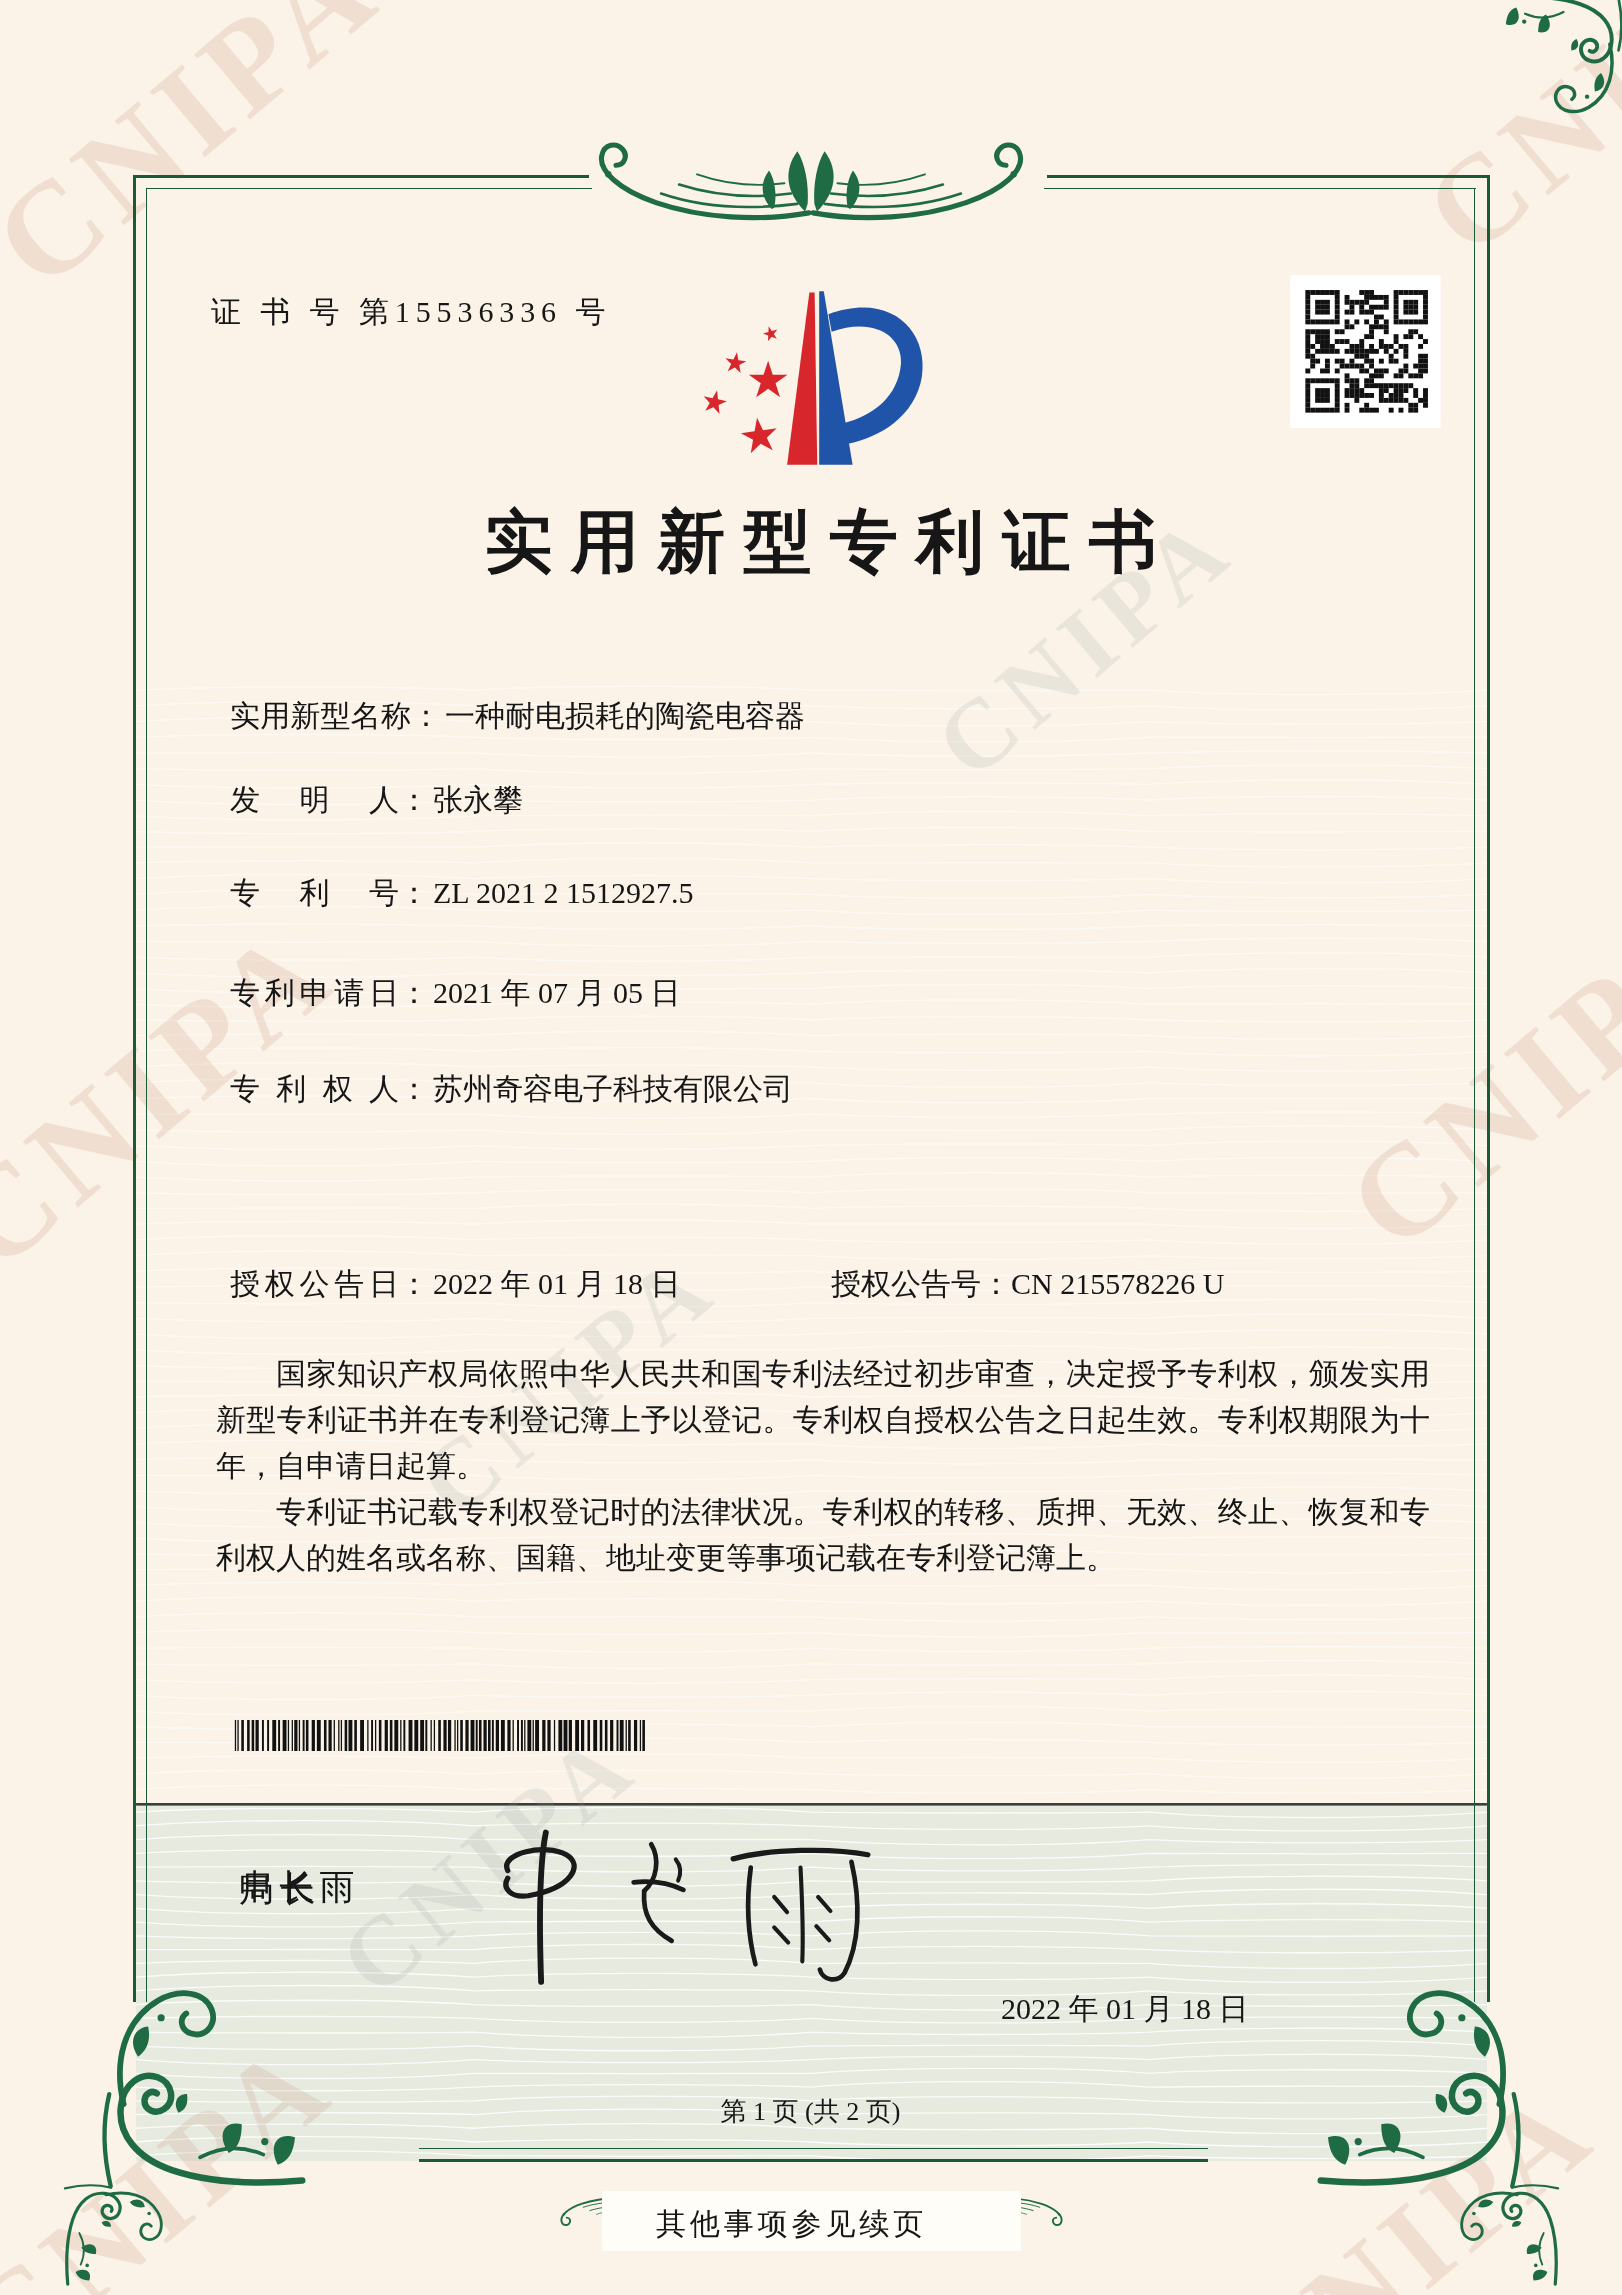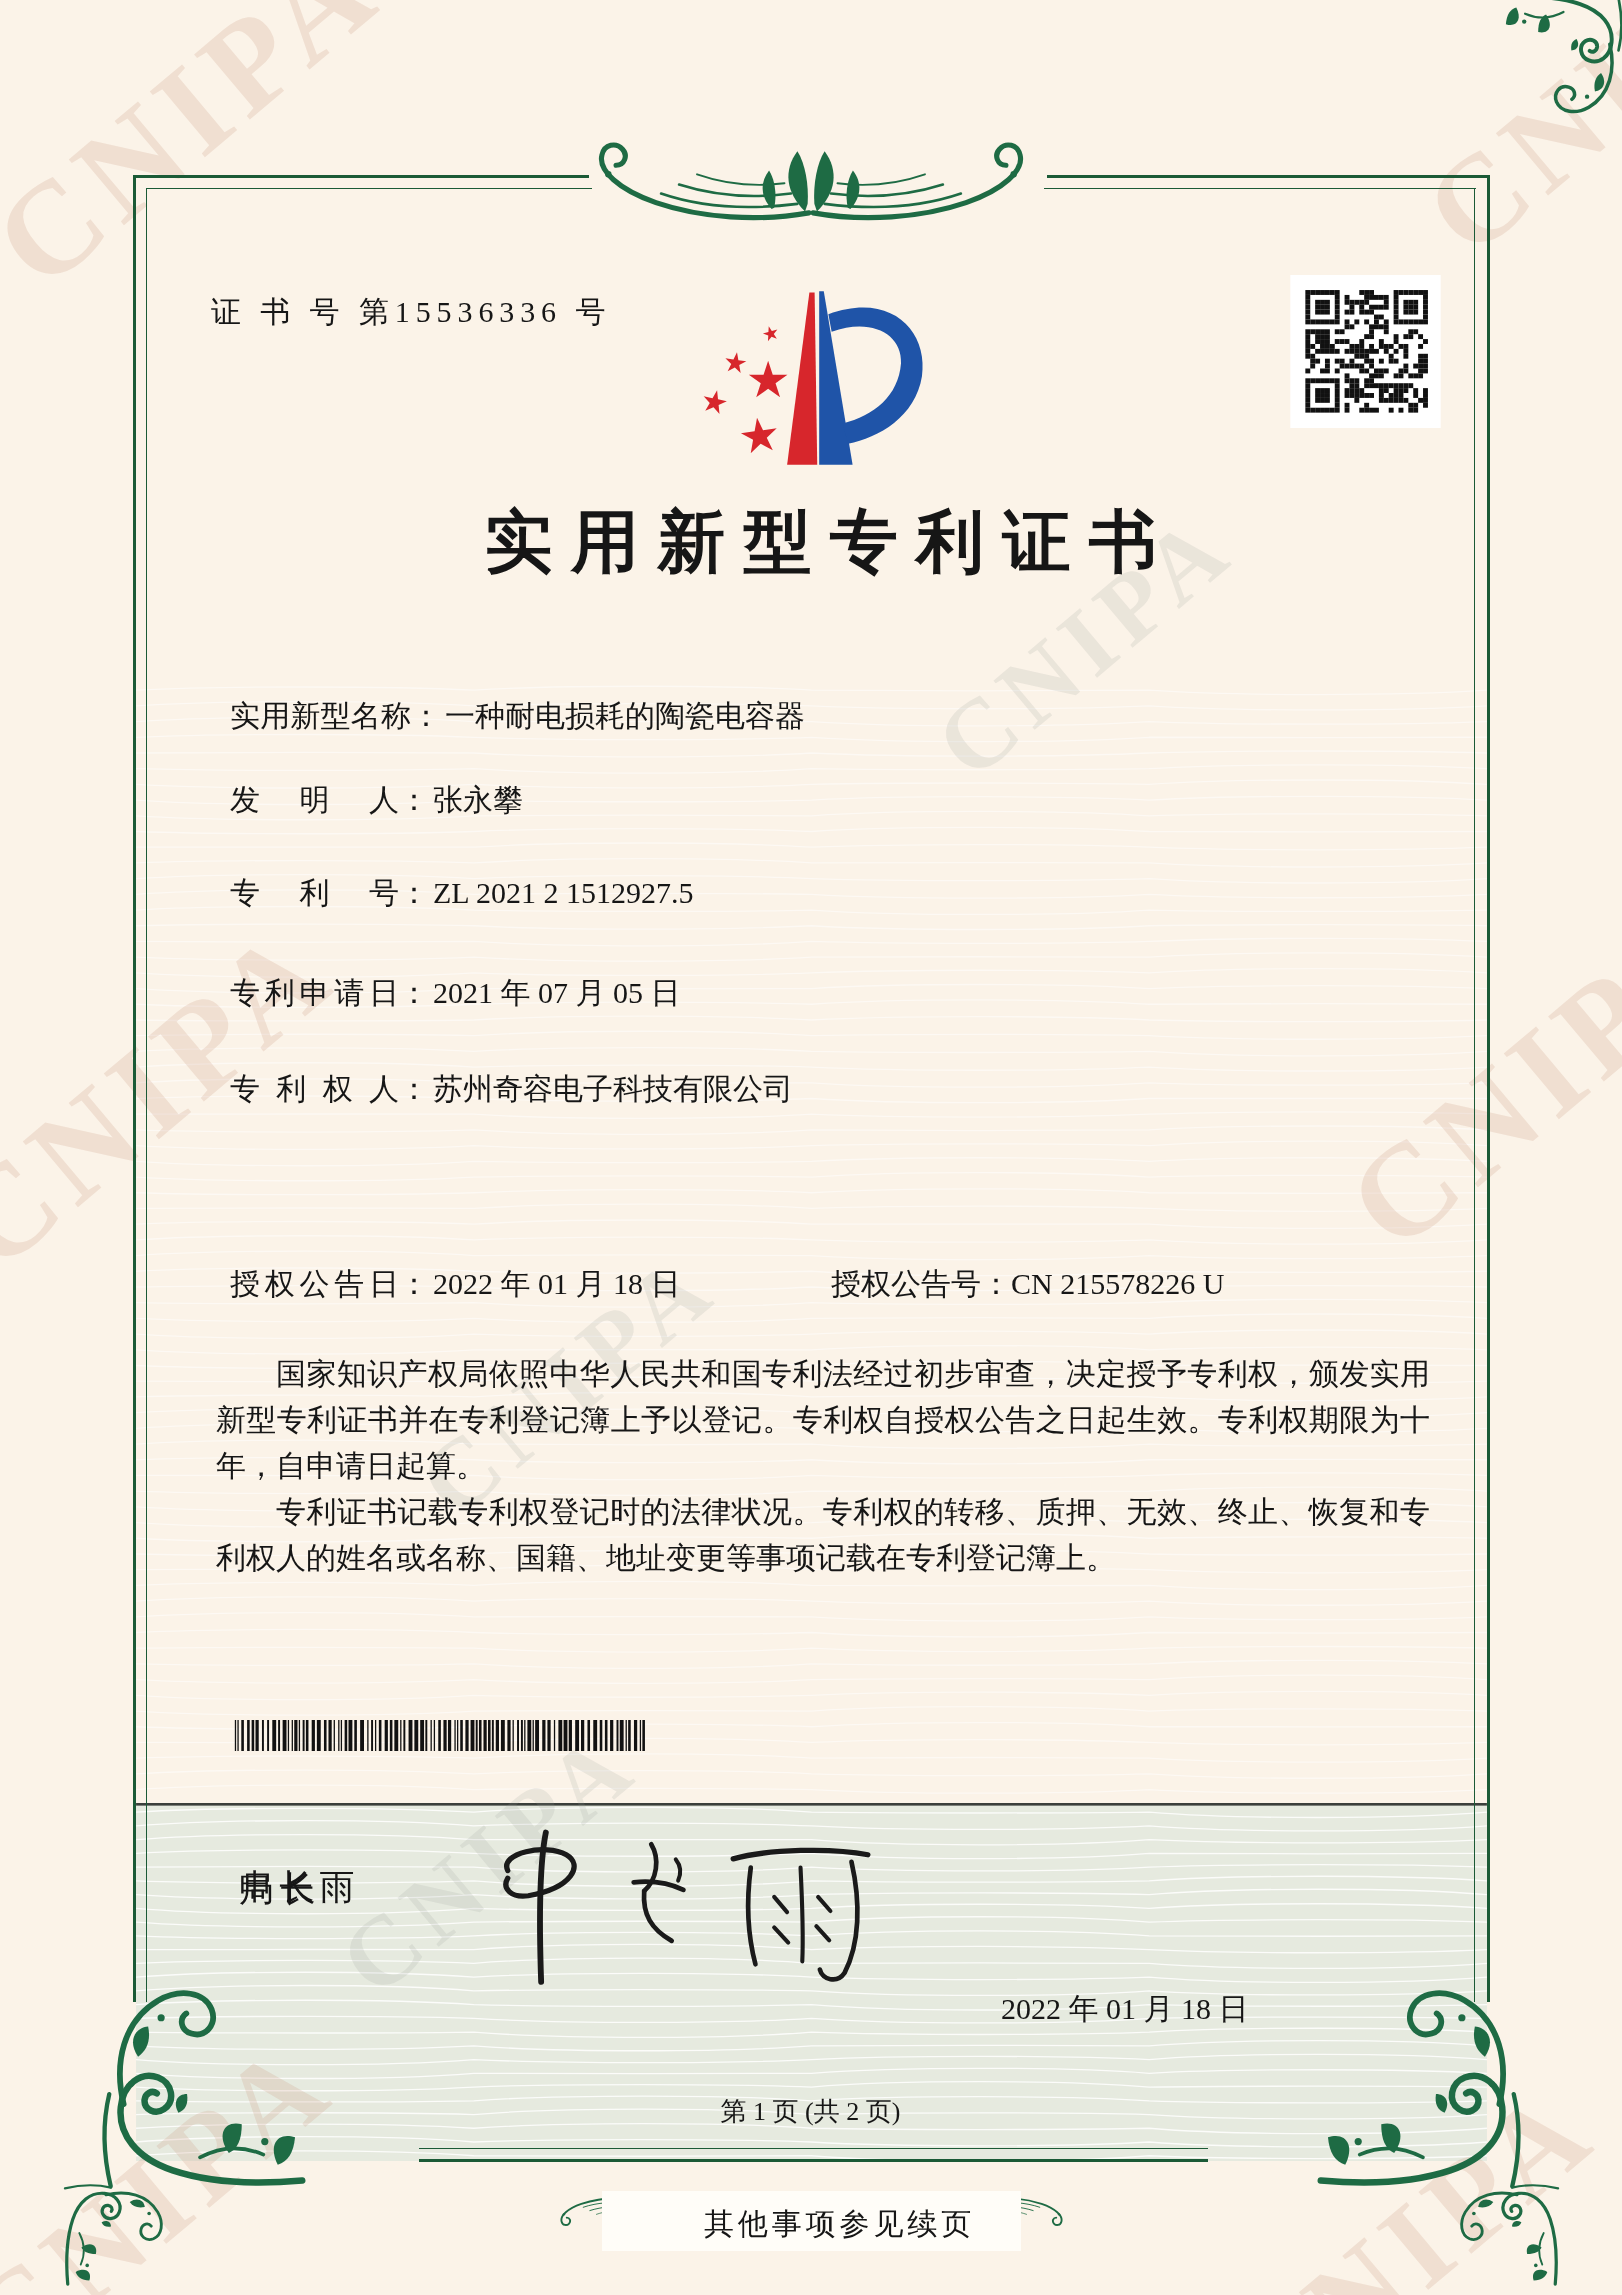--- a/index.html
+++ b/index.html
@@ -25,21 +25,21 @@
   .fcolon{display:inline-block;width:30px;vertical-align:top;}
   .fvalue{margin-left:3.9px;}
   .pair2{position:absolute;left:601px;top:0;}
   .paras{left:216px;top:1351px;width:1214px;font-size:30px;line-height:46px;text-align:justify;}
   .paras p{margin:0;text-indent:2em;}
   .sigtitle{left:239px;top:1866px;font-size:35px;letter-spacing:6.5px;}
   .signame{left:239px;top:1864px;font-size:35px;letter-spacing:5.2px;}
   .dateline{left:1001px;top:1989px;font-size:30px;}
   .pageinfo{left:134px;top:2094px;width:1353px;text-align:center;font-size:26px;}
   .footstrip{position:absolute;left:602px;top:2191px;width:419px;height:60px;background:#fffdf8;z-index:5;}
-  .footnote{left:630px;top:2204px;width:419px;text-align:center;font-size:30px;letter-spacing:3.9px;}
+  .footnote{left:582px;top:2204px;width:419px;text-align:center;font-size:30px;letter-spacing:3.9px;}
   .wavesvg{position:absolute;z-index:1;}
 </style>
 </head>
 <body>
 
 <div class="page">
 
   <span class="wm pink" style="left:-39px;top:39px;font-size:131px;">CNIPA</span>
   <span class="wm pink" style="left:1394px;top:19.6px;font-size:124px;">CNIPA</span>
   <span class="wm gray" style="left:910px;top:589px;font-size:98px;">CNIPA</span>

